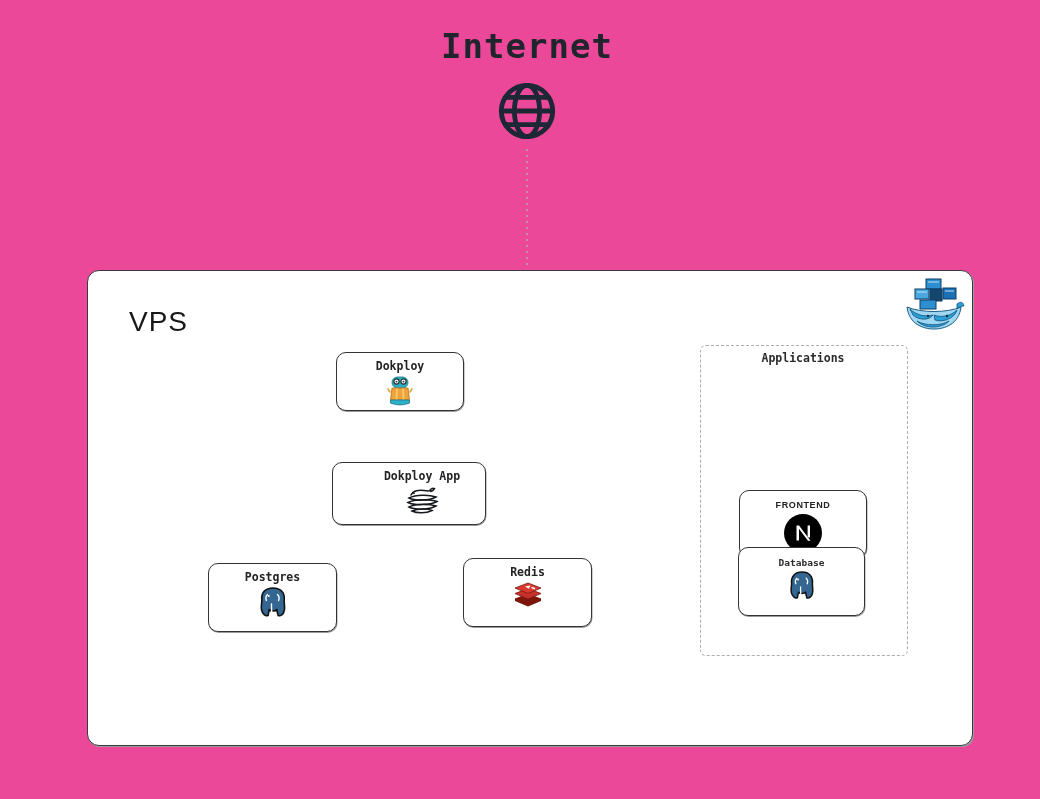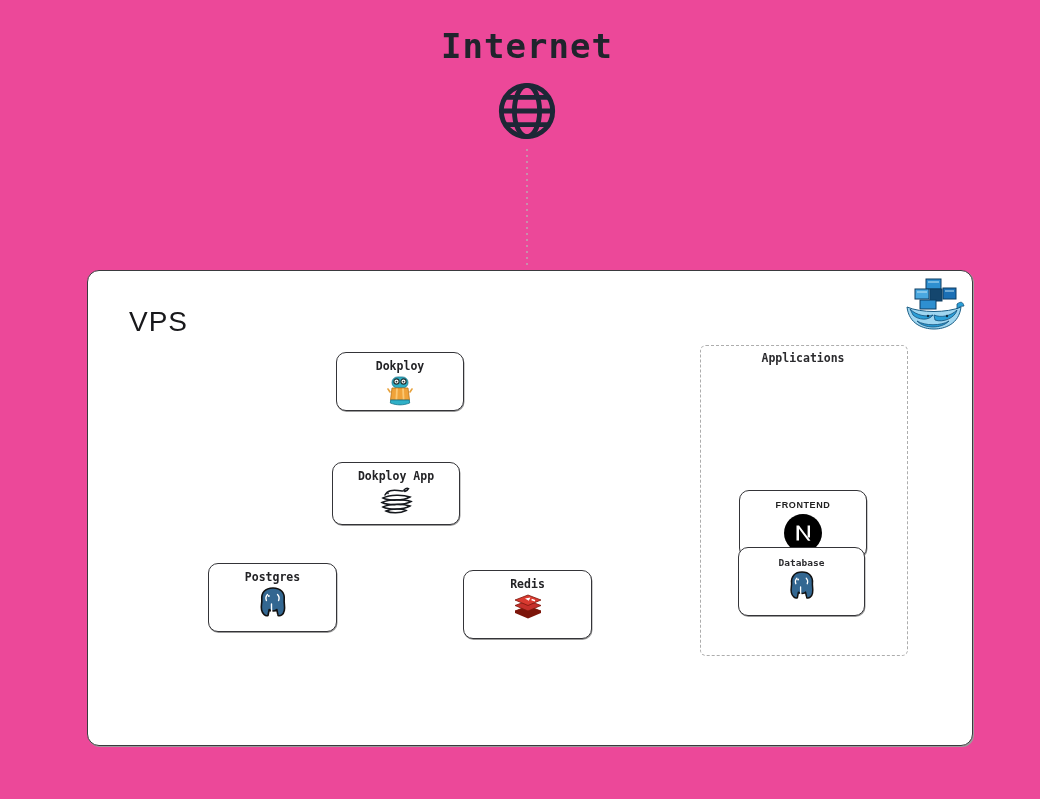--- a/index.html
+++ b/index.html
@@ -25,23 +25,23 @@
   .node{background:#fff;border:1.6px solid #343438;border-radius:10px;
     box-shadow:0.5px 1px 0 0 #9a9a9a;display:flex;flex-direction:column;
     align-items:center;justify-content:flex-start;}
   .node .lbl{font-size:11.5px;font-weight:bold;color:#232326;margin-top:6px;}
   .node .lbl-sm{font-size:9.5px;font-weight:bold;color:#2b2b2e;margin-top:9px;}
   .node .lbl-frontend{font-family:"Liberation Sans",sans-serif;font-size:9px;
     font-weight:bold;letter-spacing:.6px;color:#222;margin-top:9px;}
   .node .ic{margin-top:3px;}
 
   #n-traefik {left:336px;top:352px;width:126px;height:57px;}
-  #n-dokploy {left:332px;top:462px;width:126px;height:61px;}
+  #n-dokploy {left:332px;top:462px;width:126px;height:61px;padding-left:26px;}
   #n-postgres{left:208px;top:563px;width:127px;height:67px;}
-  #n-redis   {left:463px;top:570px;width:127px;height:67px;}
+  #n-redis   {left:463px;top:558px;width:127px;height:67px;}
   #n-backend {left:738px;top:372px;width:126px;height:66px;}
   #n-frontend{left:739px;top:455px;width:126px;height:66px;margin-top:35px;}
   #n-database{left:738px;top:547px;width:125px;height:67px;}
 
   svg{display:block;}
   #edge-layer{position:absolute;left:0;top:0;pointer-events:none;}
 </style>
 </head>
 <body>
 

